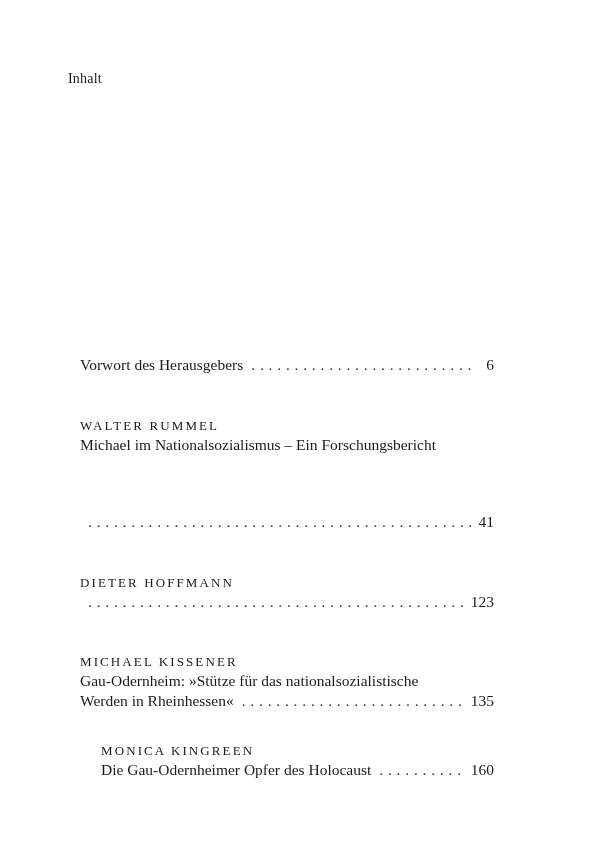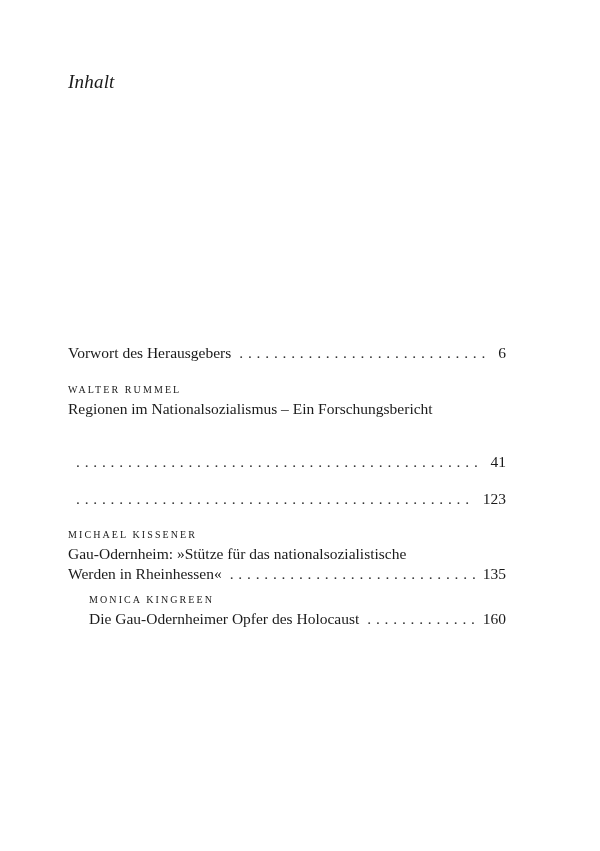--- a/index.html
+++ b/index.html
@@ -1,22 +1,22 @@
 <!DOCTYPE html>
 <html><head>
   <meta charset="utf-8">
   <style>
     html, body { margin: 0; padding: 0; background: #ffffff; }
     body { width: 600px; height: 851px; position: relative; overflow: hidden;
            font-family: "Liberation Serif", "DejaVu Serif", serif; color: #1a1a1a; }
-    .page-title { position: absolute; left: 68px; top: 71px; font-style: italic;
-                  font-size: 19px; letter-spacing: 0.2px; }
+    .page-title { position: absolute; left: 68px; top: 71px; 
+                  font-size: 14px; letter-spacing: 0.2px; }
     .toc { position: absolute; left: 68px; width: 438px; top: 343px; }
-    .entry { margin: 0; }
-    .author { font-size: 10px; letter-spacing: 2.1px; text-transform: uppercase;
+    .entry { margin: 12px; }
+    .author { font-size: 13px; letter-spacing: 2.1px; text-transform: uppercase;
               line-height: 19px; height: 19px; white-space: nowrap; font-family: Liberation Serif, serif; }
     .line { font-size: 15.5px; line-height: 19.6px; white-space: nowrap; }
     .leader-line { display: flex; align-items: baseline; font-size: 15.5px; line-height: 19.6px; }
     .leader-line .txt { white-space: nowrap; flex: 0 0 auto; }
     .leader-line .dots { flex: 1 1 auto; overflow: hidden; white-space: nowrap;
                          margin: 0 8px 0 8px; letter-spacing: 3.6px; color: #333; }
     .leader-line .dots::before { content: ". . . . . . . . . . . . . . . . . . . . . . . . . . . . . . . . . . . . . . . . . . . . . . . . . . . . . . . . . . . . . . . . . . . . . . . . . . . . . . . . . . . . ."; letter-spacing: 0; word-spacing: 0.9px; }
     .leader-line .pg { flex: 0 0 auto; text-align: right; min-width: 12px; }
     .gap-after-vorwort { height: 17px; }
     .gap { height: 17px; }
@@ -35,38 +35,39 @@
       <span class="txt">Vorwort des Herausgebers</span>
       <span class="dots"></span>
       <span class="pg">6</span>
     </div>
   </div>
 
   <div class="gap-after-vorwort"></div>
 
   <div class="entry">
     <div class="author">Walter Rummel</div>
-    <div class="line">Regionen im Nationalsozialismus – Ein Forschungsbericht</div>
+    <div class="line">Michael im Nationalsozialismus – Ein Forschungsbericht</div>
   </div>
 
   <div class="gap"></div>
 
 
   <div class="gap"></div>
 
   <div class="entry">
     <div class="leader-line">
       <span class="dots"></span>
       <span class="pg">41</span>
     </div>
   </div>
 
   <div class="gap"></div>
 
   <div class="entry">
+    <div class="author">Dieter Hoffmann</div>
     <div class="leader-line">
       <span class="dots"></span>
       <span class="pg">123</span>
     </div>
   </div>
 
   <div class="gap"></div>
 
   <div class="entry">
     <div class="author">Michael Kissener</div>

